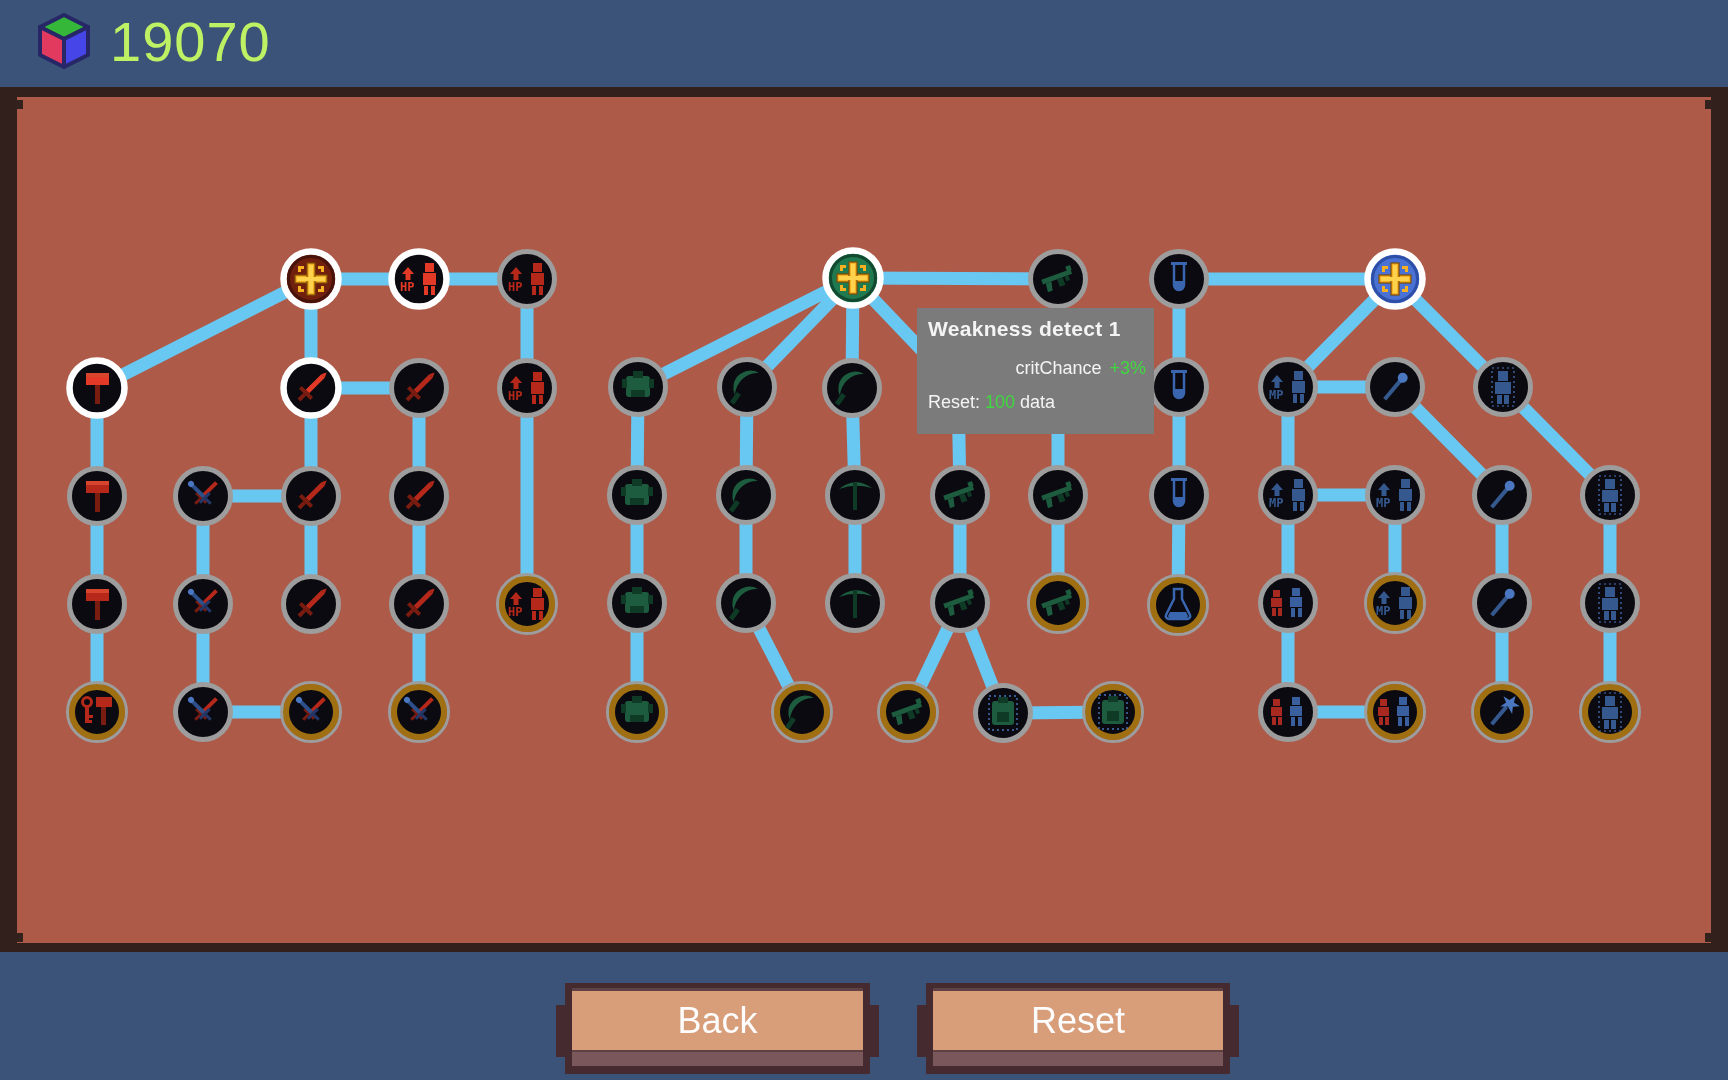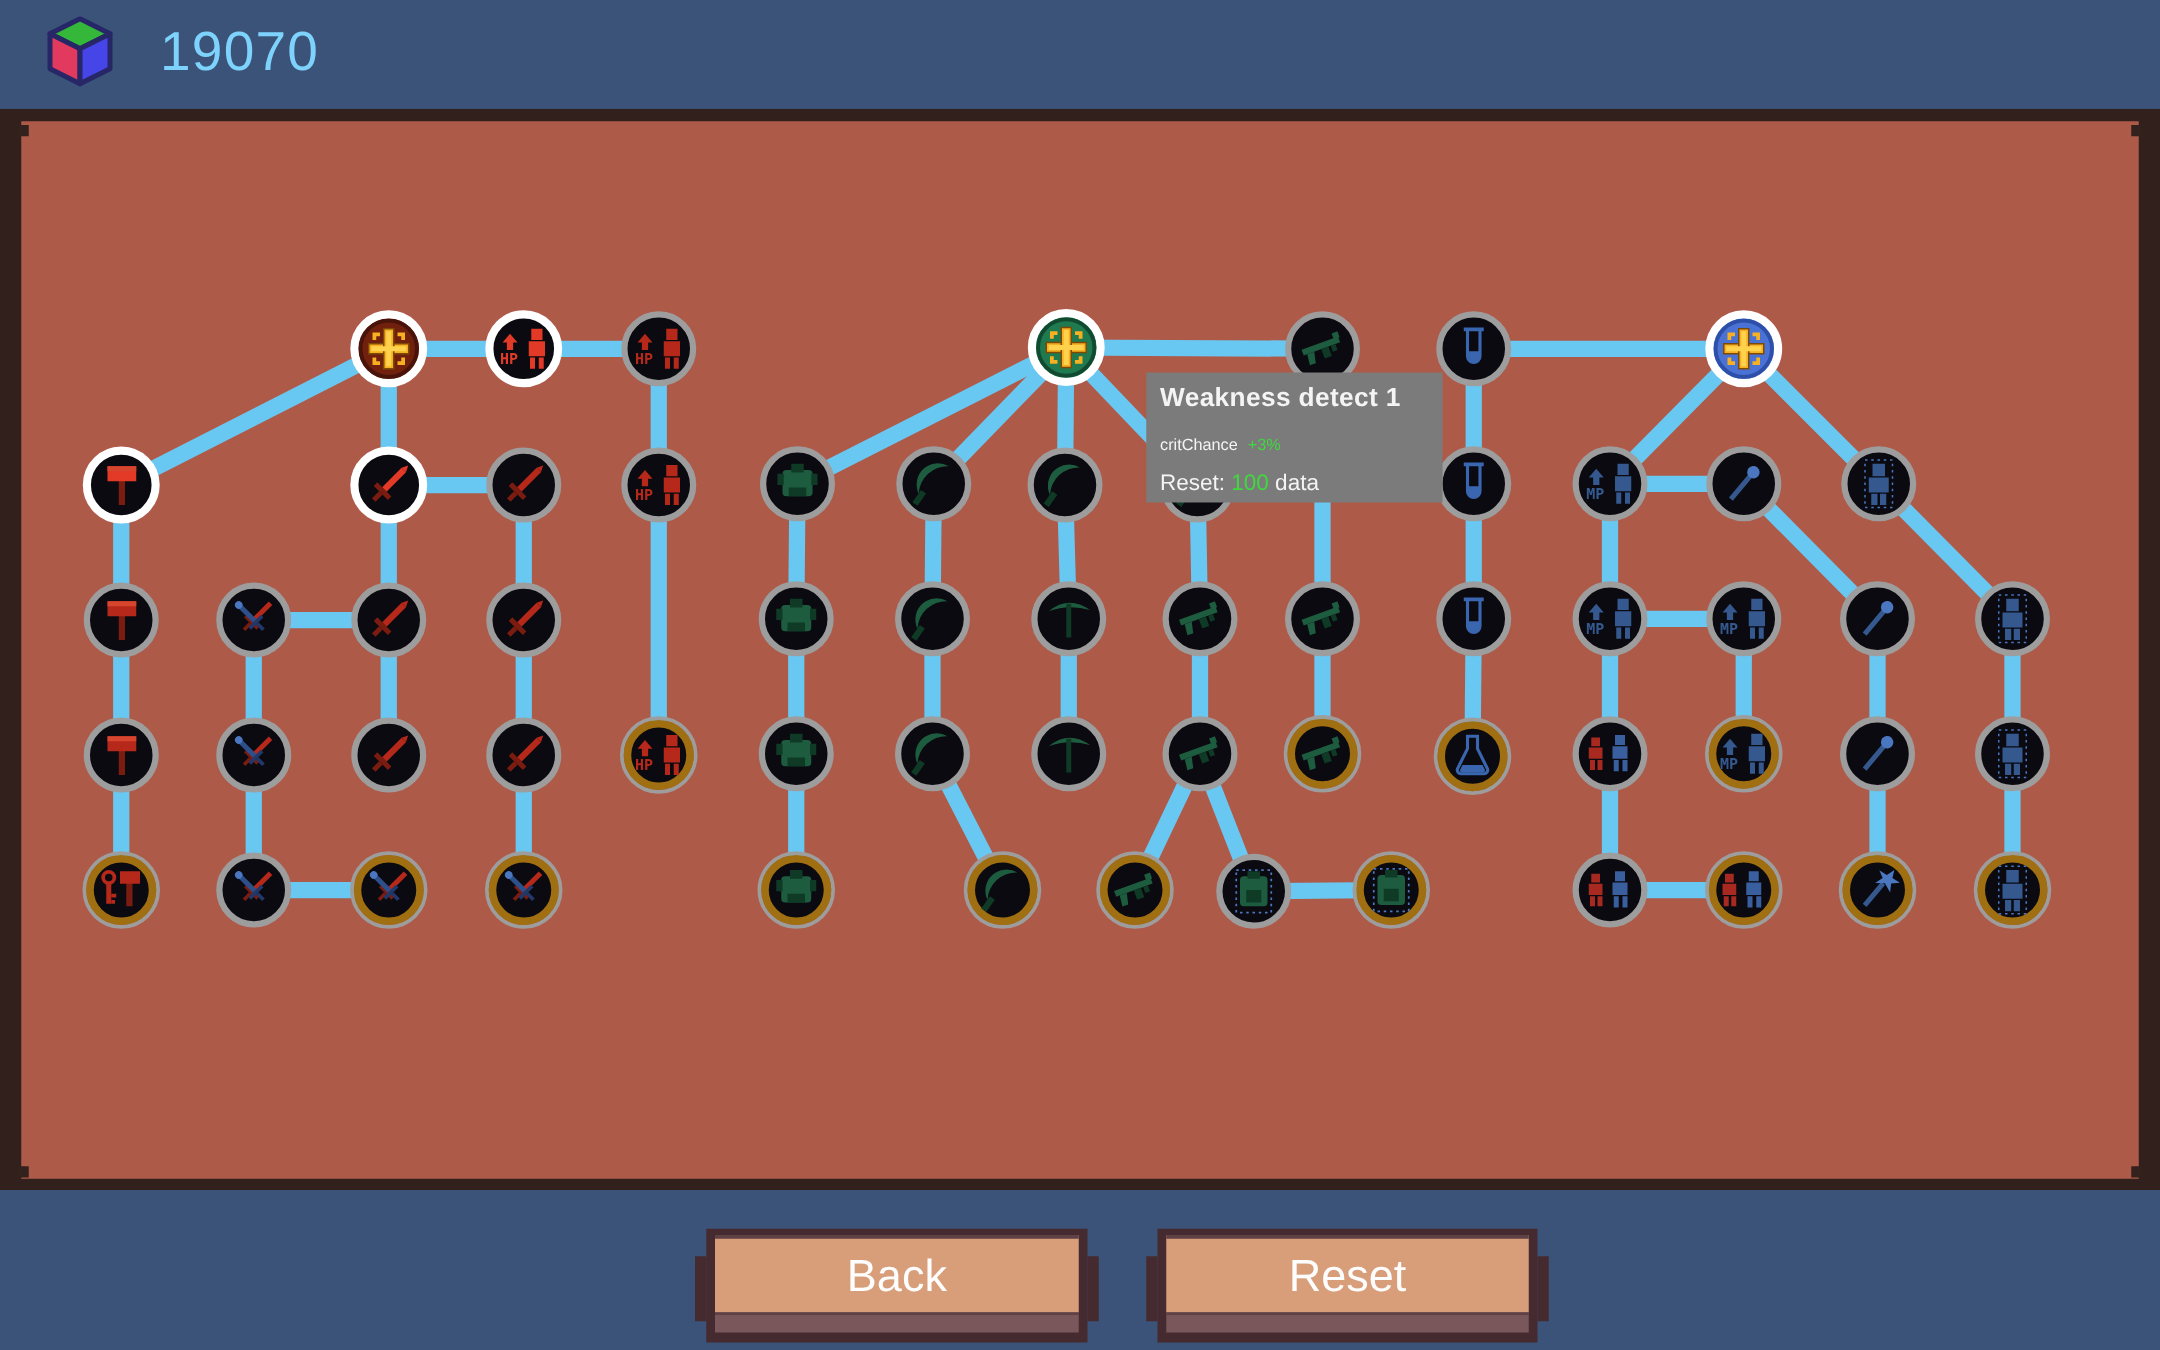--- a/index.html
+++ b/index.html
@@ -1,33 +1,33 @@
 <!DOCTYPE html>
 <html><head>
 <meta charset="utf-8">
 <style>
   * { margin:0; padding:0; box-sizing:border-box; }
   html,body { width:1728px; height:1080px; overflow:hidden; }
   body { font-family:"Liberation Sans", sans-serif; background:#3b5378; position:relative; }
 
   #topbar { position:absolute; left:0; top:0; width:1728px; height:87px; background:#3b5378; z-index:30; }
   #cube-icon { position:absolute; left:36px; top:13px; }
-  #currency-count { position:absolute; left:128px; top:14px; font-size:44px; line-height:56px; color:#7dd3fc; letter-spacing:1px; }
+  #currency-count { position:absolute; left:110px; top:14px; font-size:56px; line-height:56px; color:#bef264; letter-spacing:1px; }
   #page-title { position:absolute; left:0; top:9px; width:100%; text-align:center; font-size:49px; line-height:62px; color:#fbfbfb; }
 
   #panel-frame { position:absolute; left:0; top:87px; width:1728px; height:865px; background:#32201d; }
   #panel-inner { position:absolute; left:17px; top:10px; width:1694px; height:846px; background:#ae5a49; }
   .corner-pixel { position:absolute; width:9px; height:9px; background:#33211e; }
 
   #tree-svg { position:absolute; left:0; top:0; width:1728px; height:1080px; z-index:10; }
 
-  #tooltip { position:absolute; left:917px; top:298px; width:237px; height:104px; background:#7b7b7b;
+  #tooltip { position:absolute; left:917px; top:308px; width:237px; height:126px; background:#7b7b7b;
              z-index:20; color:#f4f4f4; padding:9px 8px 0 11px; }
   #tooltip .tt-title { font-size:21px; font-weight:bold; letter-spacing:.3px; white-space:nowrap; }
-  #tooltip .tt-row1 { margin-top:17px; font-size:13px; }
+  #tooltip .tt-row1 { margin-top:17px; font-size:18px;text-align:right; }
   #tooltip .tt-row2 { margin-top:13px; font-size:18px; }
   .tt-green { color:#3fd93f; }
   #tooltip .tt-sep { display:inline-block; width:8px; }
 
   .pixel-btn { position:absolute; top:983px; height:91px; background:#452b2f; padding:5px 7px 0 7px; z-index:30; cursor:pointer; }
   .pixel-btn .btn-face { height:62px; background:#d89d79; display:flex; align-items:center; justify-content:center;
                          color:#fdfdfd; font-size:36px; border-top:3px solid #5e4145; }
   .pixel-btn .btn-band { height:16px; background:#7a575b; border-top:2px solid #5e4145; }
   .pixel-btn::before, .pixel-btn::after { content:""; position:absolute; top:22px; width:9px; height:52px; background:#452b2f; }
   .pixel-btn::before { left:-9px; } .pixel-btn::after { right:-9px; }

